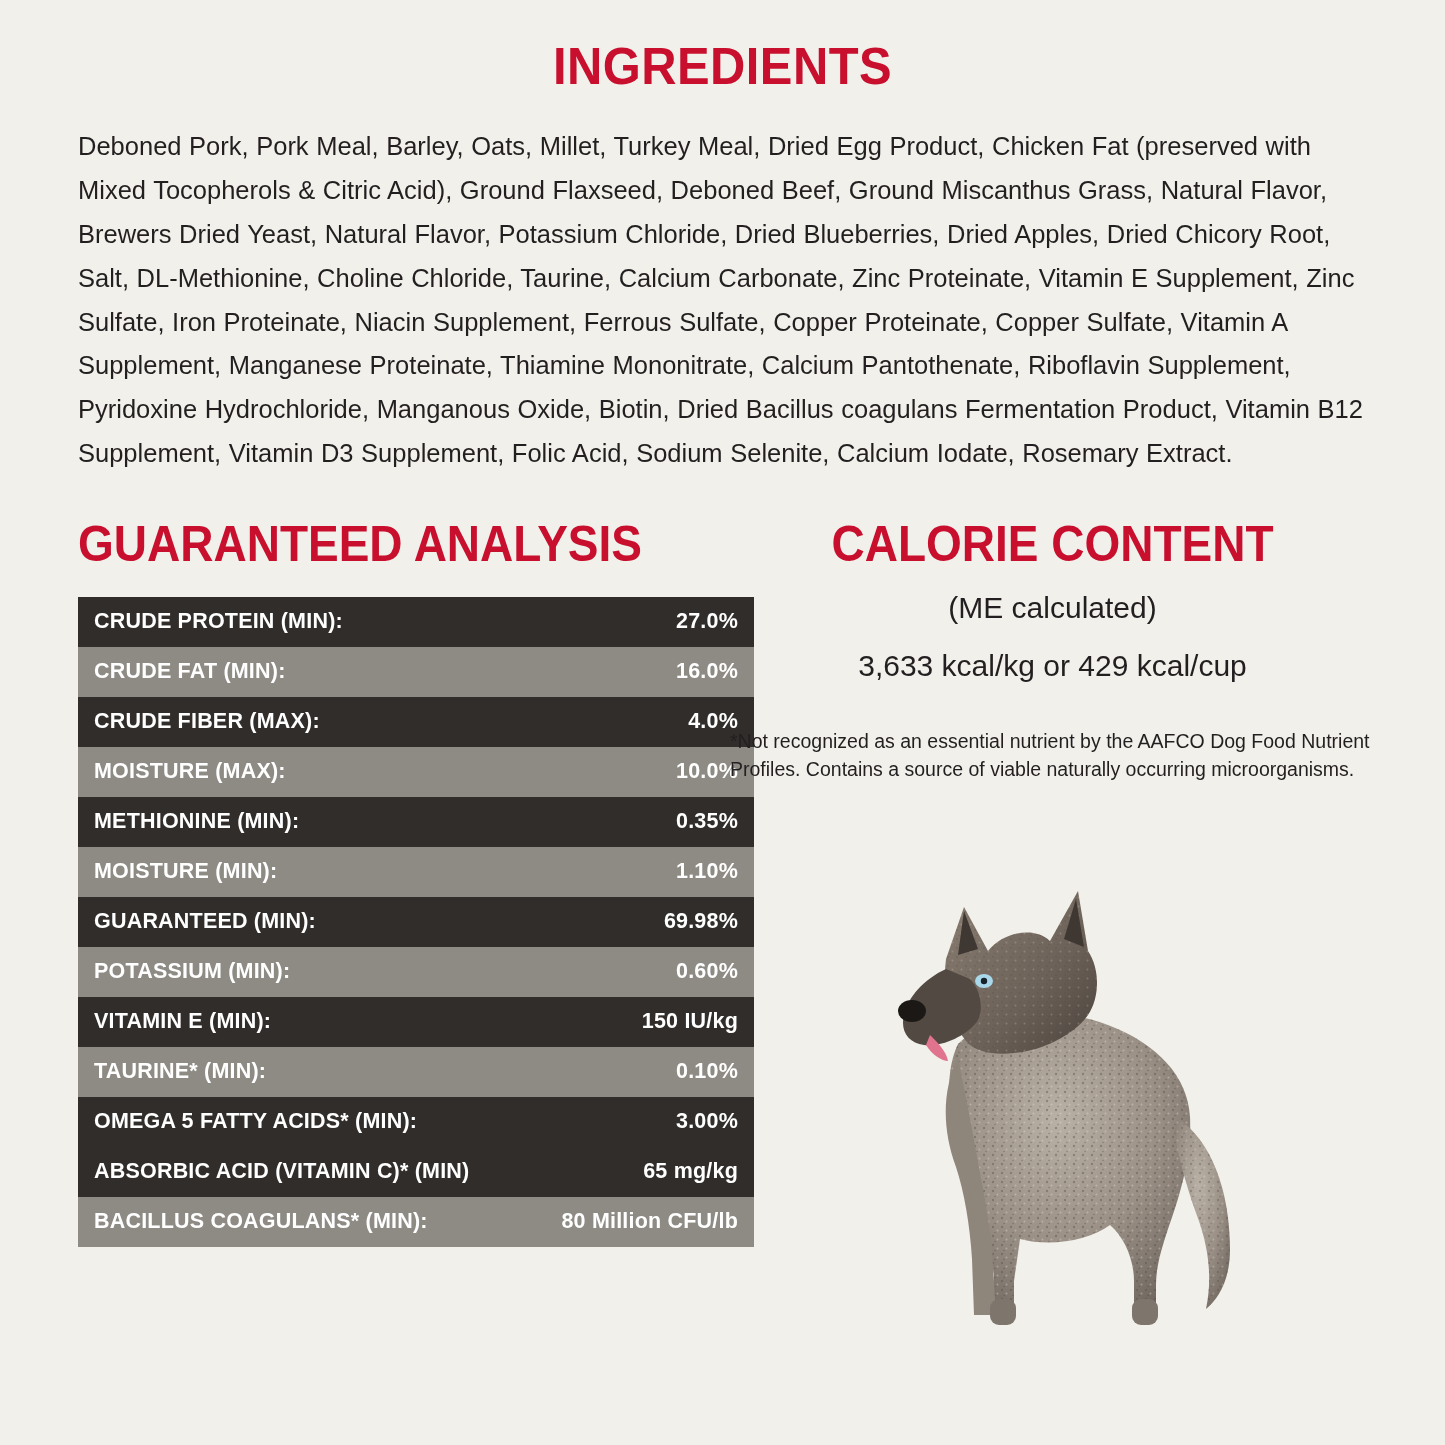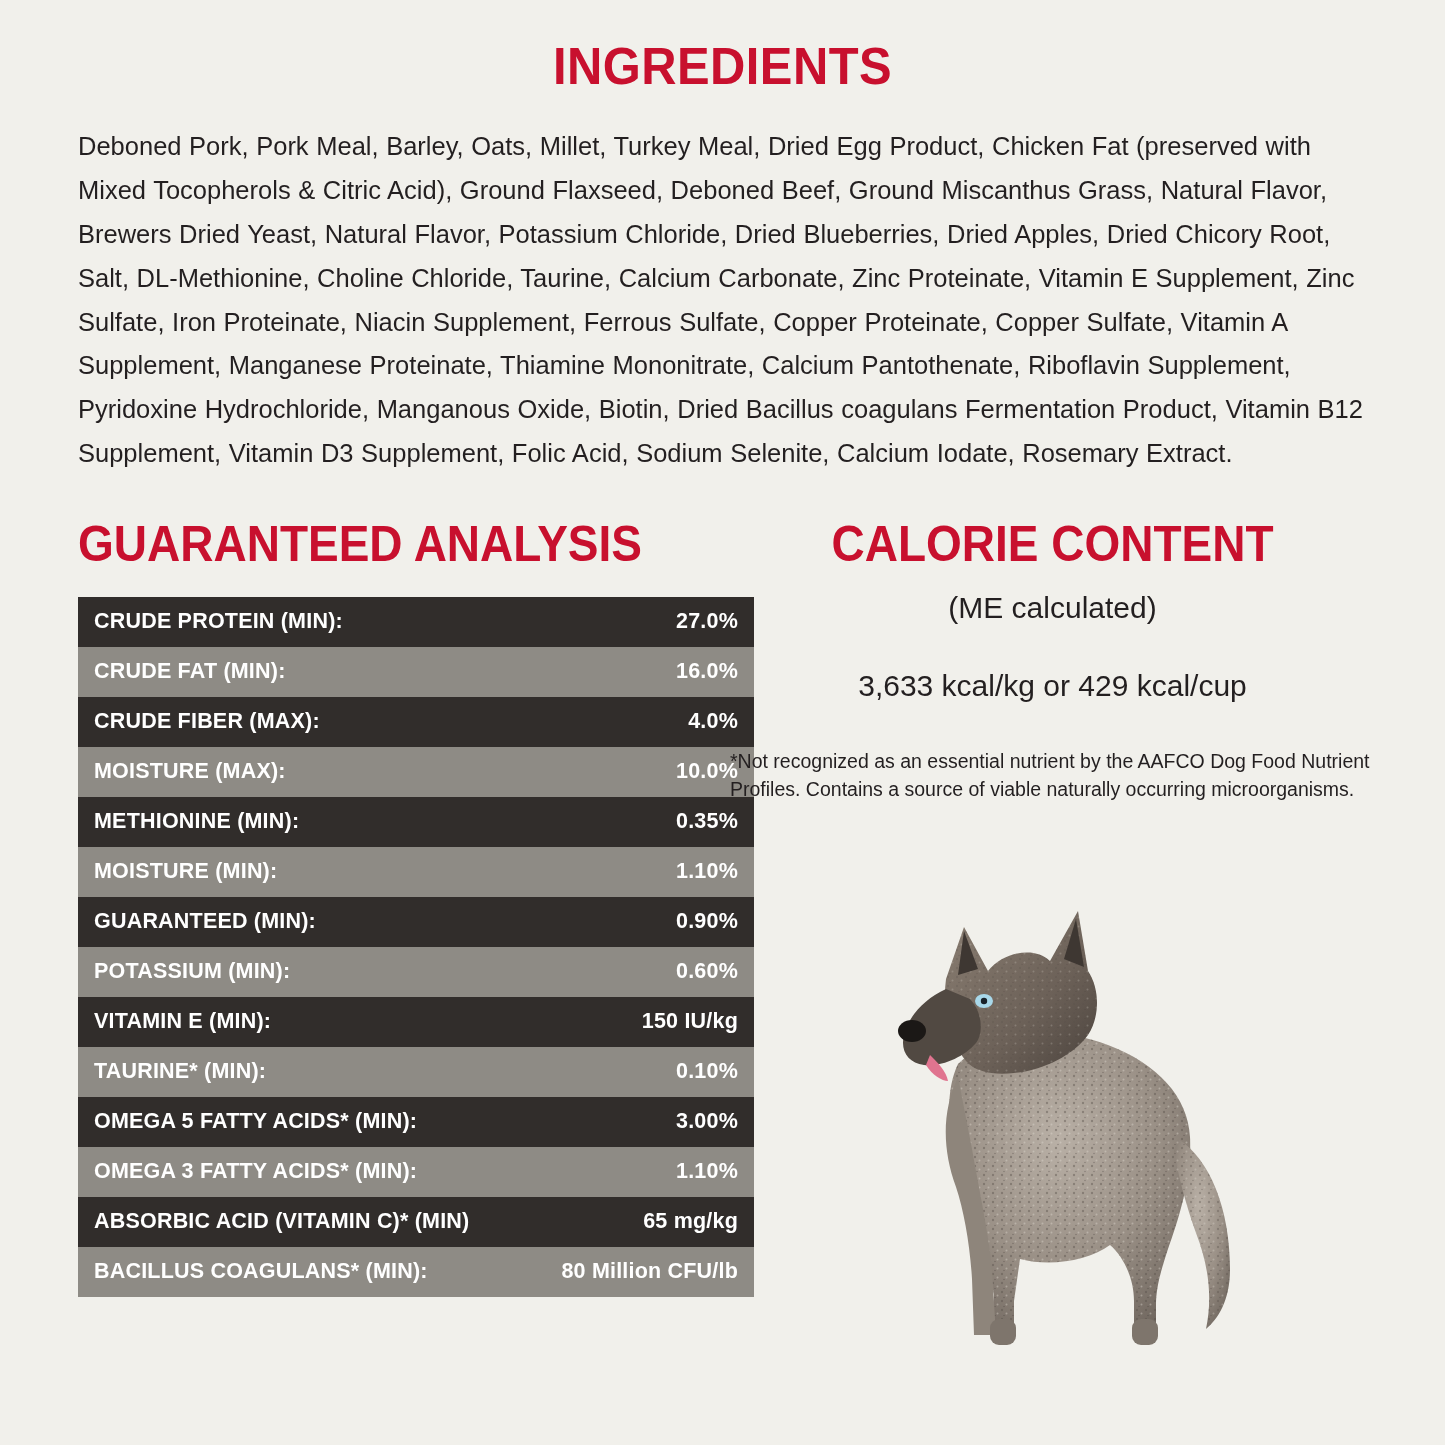--- a/index.html
+++ b/index.html
@@ -110,21 +110,21 @@
   
   .calorie-sub {
     text-align: center;
     font-size: 30px;
     margin-top: -6px;
     color: #231f20;
   }
   .calorie-value {
     text-align: center;
     font-size: 30px;
-    margin-top: 44px;
+    margin-top: 24px;
     color: #231f20;
   }
   .footnote {
     margin-top: 44px;
     font-size: 19.5px;
     line-height: 1.45;
     color: #231f20;
     text-align: left;
     padding: 0 4px 0 10px;
   }
@@ -176,41 +176,37 @@
             <tr class="row-dark">
               <td class="label">METHIONINE (MIN):</td>
               <td class="value">0.35%</td>
             </tr>
             <tr class="row-light">
               <td class="label">MOISTURE (MIN):</td>
               <td class="value">1.10%</td>
             </tr>
             <tr class="row-dark">
               <td class="label">GUARANTEED (MIN):</td>
-              <td class="value">0.90%</td>
+              <td class="value">69.98%</td>
             </tr>
             <tr class="row-light">
               <td class="label">POTASSIUM (MIN):</td>
               <td class="value">0.60%</td>
             </tr>
             <tr class="row-dark">
               <td class="label">VITAMIN E (MIN):</td>
               <td class="value">150 IU/kg</td>
             </tr>
             <tr class="row-light">
               <td class="label">TAURINE* (MIN):</td>
               <td class="value">0.10%</td>
             </tr>
             <tr class="row-dark">
               <td class="label">OMEGA 5 FATTY ACIDS* (MIN):</td>
               <td class="value">3.00%</td>
-            </tr>
-            <tr class="row-light">
-              <td class="label">OMEGA 3 FATTY ACIDS* (MIN):</td>
-              <td class="value">1.10%</td>
             </tr>
             <tr class="row-dark">
               <td class="label">ABSORBIC ACID (VITAMIN C)* (MIN)</td>
               <td class="value">65 mg/kg</td>
             </tr>
             <tr class="row-light">
               <td class="label">BACILLUS COAGULANS* (MIN):</td>
               <td class="value">80 Million CFU/lb</td>
             </tr>
           </tbody>

